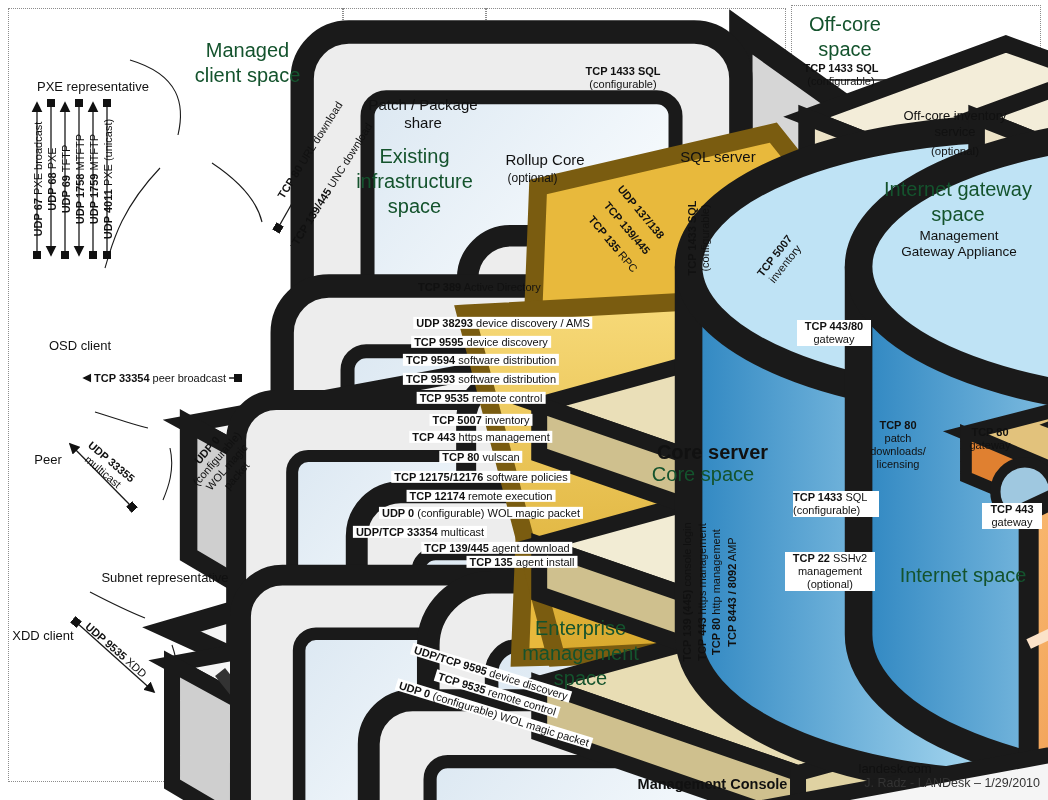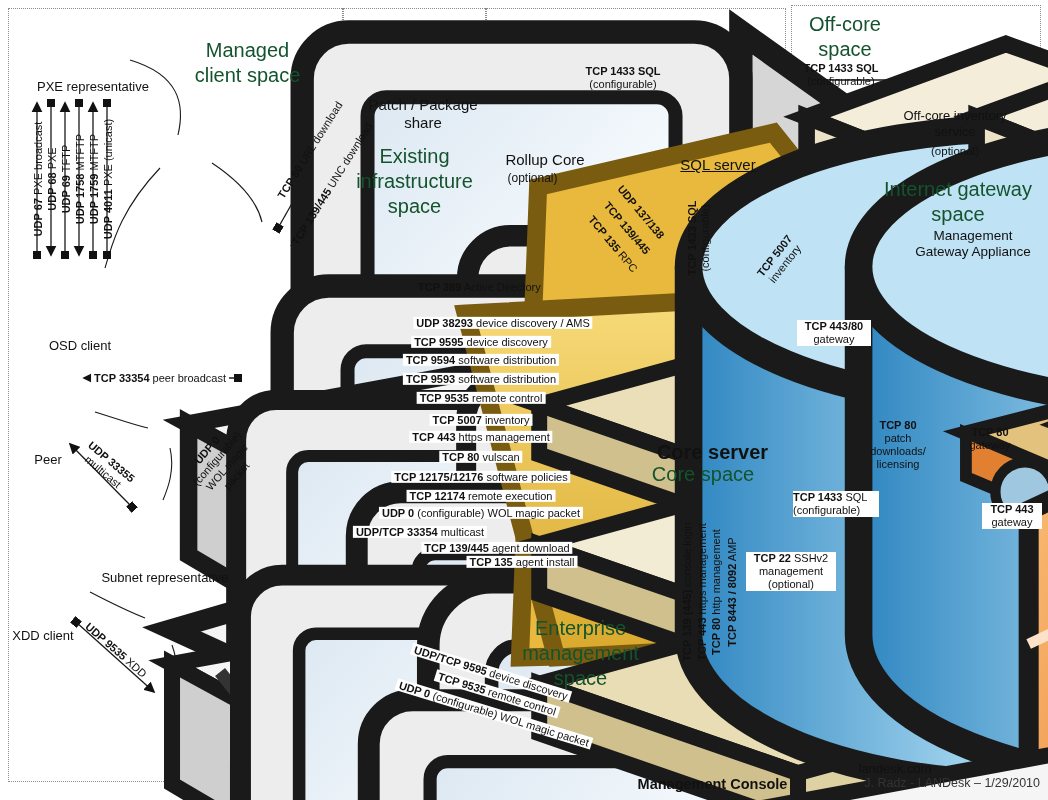--- a/index.html
+++ b/index.html
@@ -381,31 +381,32 @@
         <use href="#sym-laptop"></use>
       </g>
   </svg>
 
   <div class="wm" style="left:190px;top:38px;width:115px;">Managed client space</div>
   <div class="wm" style="left:352px;top:144px;width:125px;">Existing infrastructure space</div>
   <div class="wm" style="left:795px;top:12px;width:100px;">Off-core space</div>
   <div class="wm" style="left:878px;top:177px;width:160px;">Internet gateway space</div>
   <div class="wm" style="left:638px;top:462px;width:130px;white-space:nowrap;">Core space</div>
   <div class="wm" style="left:518px;top:616px;width:125px;">Enterprise management space</div>
+  <div class="wm" style="left:888px;top:563px;width:150px;white-space:nowrap;">Internet space</div>
 
   <div class="node-label" style="left:18px;top:79px;width:150px;">PXE representative</div>
   <div class="node-label" style="left:20px;top:338px;width:120px;">OSD client</div>
   <div class="node-label" style="left:348px;top:96px;width:150px;font-size:15px;">Patch / Package share</div>
   <div class="node-label" style="left:485px;top:151px;width:120px;font-size:15px;">Rollup Core</div>
   <div class="node-label" style="left:485px;top:171px;width:95px;font-size:12px;">(optional)</div>
-  <div class="node-label" style="left:658px;top:156px;width:120px;font-size:15px;text-decoration:underline;">SQL server</div>
+  <div class="node-label" style="left:658px;top:148px;width:120px;font-size:15px;">SQL server</div>
   <div class="node-label" style="left:885px;top:108px;width:140px;">Off-core inventory service</div>
   <div class="node-label" style="left:885px;top:145px;width:140px;font-size:11.5px;">(optional)</div>
   <div class="node-label" style="left:640px;top:440px;width:145px;font-size:20px;font-weight:bold;">Core server</div>
-  <div class="node-label" style="left:898px;top:228px;width:122px;font-size:13.5px;margin-left:14px;">Management Gateway Appliance</div>
+  <div class="node-label" style="left:898px;top:228px;width:122px;font-size:13.5px;">Management Gateway Appliance</div>
   <div class="node-label" style="left:630px;top:776px;width:165px;font-size:14.5px;font-weight:bold;">Management Console</div>
   <div class="node-label" style="left:845px;top:761px;width:100px;">landesk.com</div>
   <div class="node-label" style="left:18px;top:452px;width:60px;">Peer</div>
   <div class="node-label" style="left:85px;top:570px;width:160px;">Subnet representative</div>
   <div class="node-label" style="left:8px;top:628px;width:70px;">XDD client</div>
   <div class="node-label" style="left:128px;top:763px;width:85px;margin-top:48px;">new device</div>
 
   <div class="lbl rot" style="left:38px;top:179px;transform:translate(-50%,-50%) rotate(-90deg);"><b>UDP 67</b> <span>PXE broadcast</span></div>
   <div class="lbl rot" style="left:52px;top:179px;transform:translate(-50%,-50%) rotate(-90deg);"><b>UDP 68</b> <span>PXE</span></div>
   <div class="lbl rot" style="left:66px;top:179px;transform:translate(-50%,-50%) rotate(-90deg);"><b>UDP 69</b> <span>TFTP</span></div>
@@ -451,21 +452,21 @@
 
   <div class="lbl bg rot" style="left:491px;top:673px;transform:translate(-50%,-50%) rotate(17deg);"><b>UDP/TCP 9595</b> <span>device discovery</span></div>
   <div class="lbl bg rot" style="left:497px;top:694px;transform:translate(-50%,-50%) rotate(17deg);"><b>TCP 9535</b> <span>remote control</span></div>
   <div class="lbl bg rot" style="left:494px;top:714px;transform:translate(-50%,-50%) rotate(17deg);"><b>UDP 0</b> <span>(configurable) WOL magic packet</span></div>
 
   <div class="lbl rot" style="left:687px;top:592px;transform:translate(-50%,-50%) rotate(-90deg);"><b>TCP 139 (445)</b> <span>console login</span></div>
   <div class="lbl rot" style="left:702px;top:592px;transform:translate(-50%,-50%) rotate(-90deg);"><b>TCP 443</b> <span>https management</span></div>
   <div class="lbl rot" style="left:716px;top:592px;transform:translate(-50%,-50%) rotate(-90deg);"><b>TCP 80</b> <span>http management</span></div>
   <div class="lbl rot" style="left:732px;top:592px;transform:translate(-50%,-50%) rotate(-90deg);"><b>TCP 8443 / 8092</b> <span>AMP</span></div>
 
-  <div class="blk" style="left:746px;top:552px;width:90px;background:#fff;"><b>TCP 22</b> <span>SSHv2</span><br><span>management</span><br><span>(optional)</span></div>
+  <div class="blk" style="left:785px;top:552px;width:90px;background:#fff;"><b>TCP 22</b> <span>SSHv2</span><br><span>management</span><br><span>(optional)</span></div>
   <div class="blk" style="left:793px;top:491px;width:86px;text-align:left;background:#fff;"><b>TCP 1433</b> <span>SQL</span><br><span>(configurable)</span></div>
   <div class="blk" style="left:797px;top:320px;width:74px;background:#fff;"><b>TCP 443/80</b><br><span>gateway</span></div>
   <div class="blk" style="left:858px;top:419px;width:80px;"><b>TCP 80</b><br><span>patch</span><br><span>downloads/</span><br><span>licensing</span></div>
   <div class="blk" style="left:960px;top:426px;width:60px;"><b>TCP 80</b><br><span>gateway</span></div>
   <div class="blk" style="left:982px;top:503px;width:60px;background:#fff;"><b>TCP 443</b><br><span>gateway</span></div>
 
   <div class="footer" style="left:760px;top:776px;width:280px;">J. Radz - LANDesk – 1/29/2010</div>
 
 </div>
 

